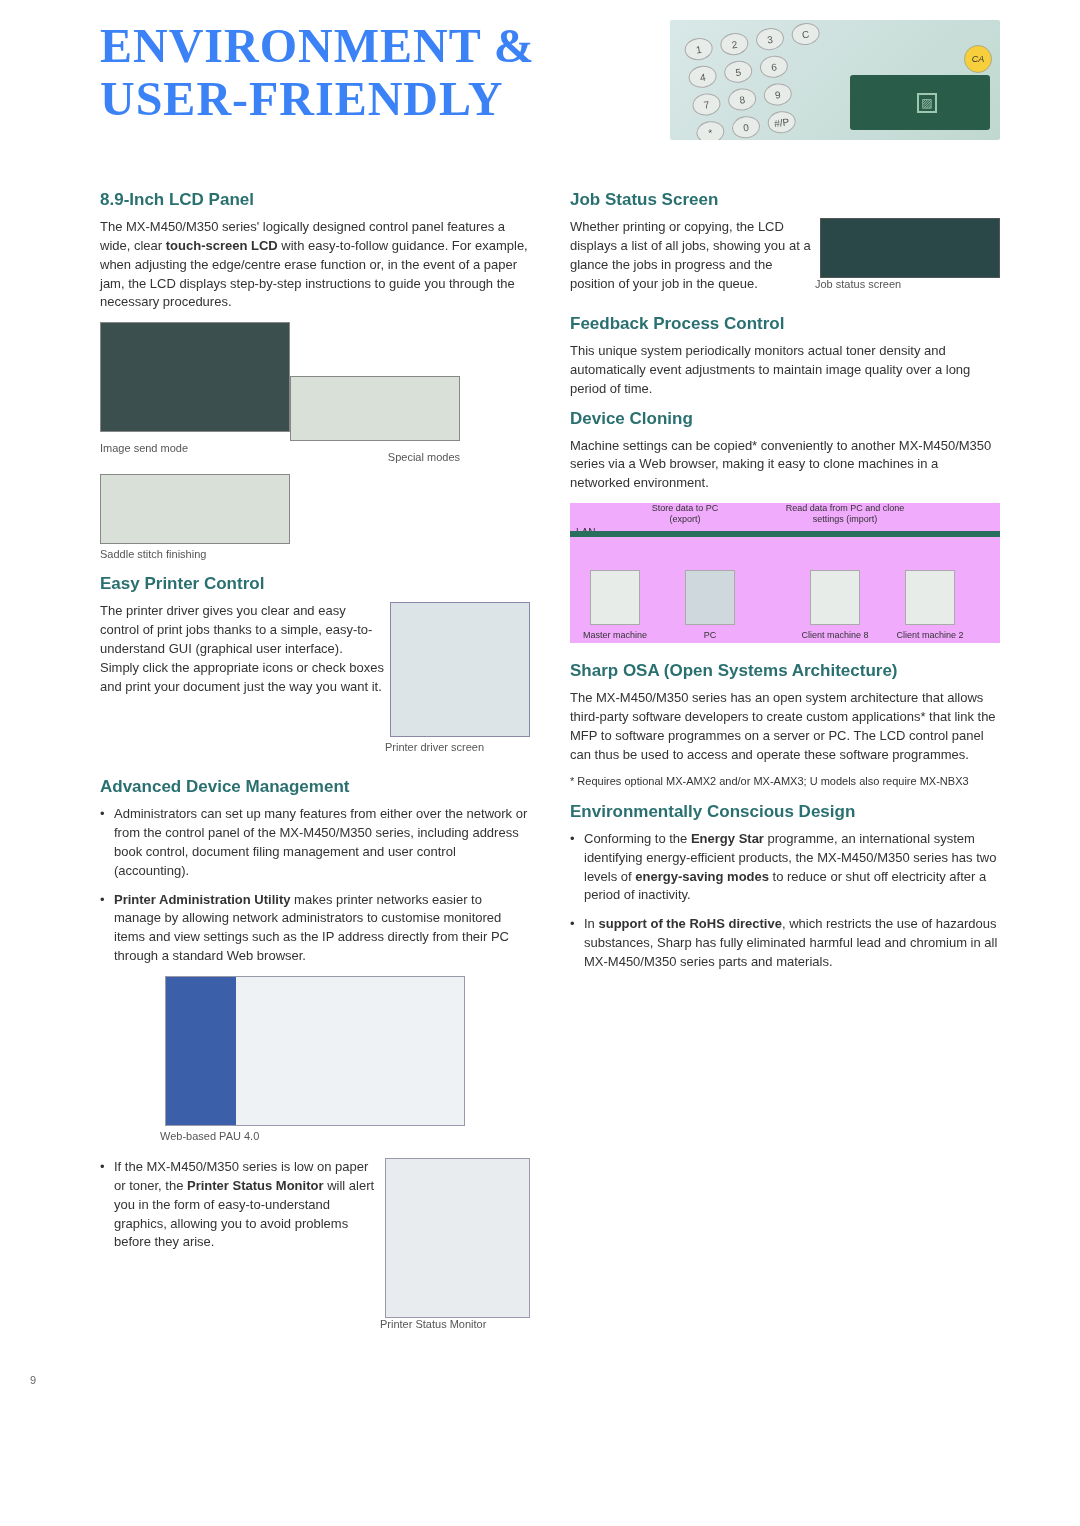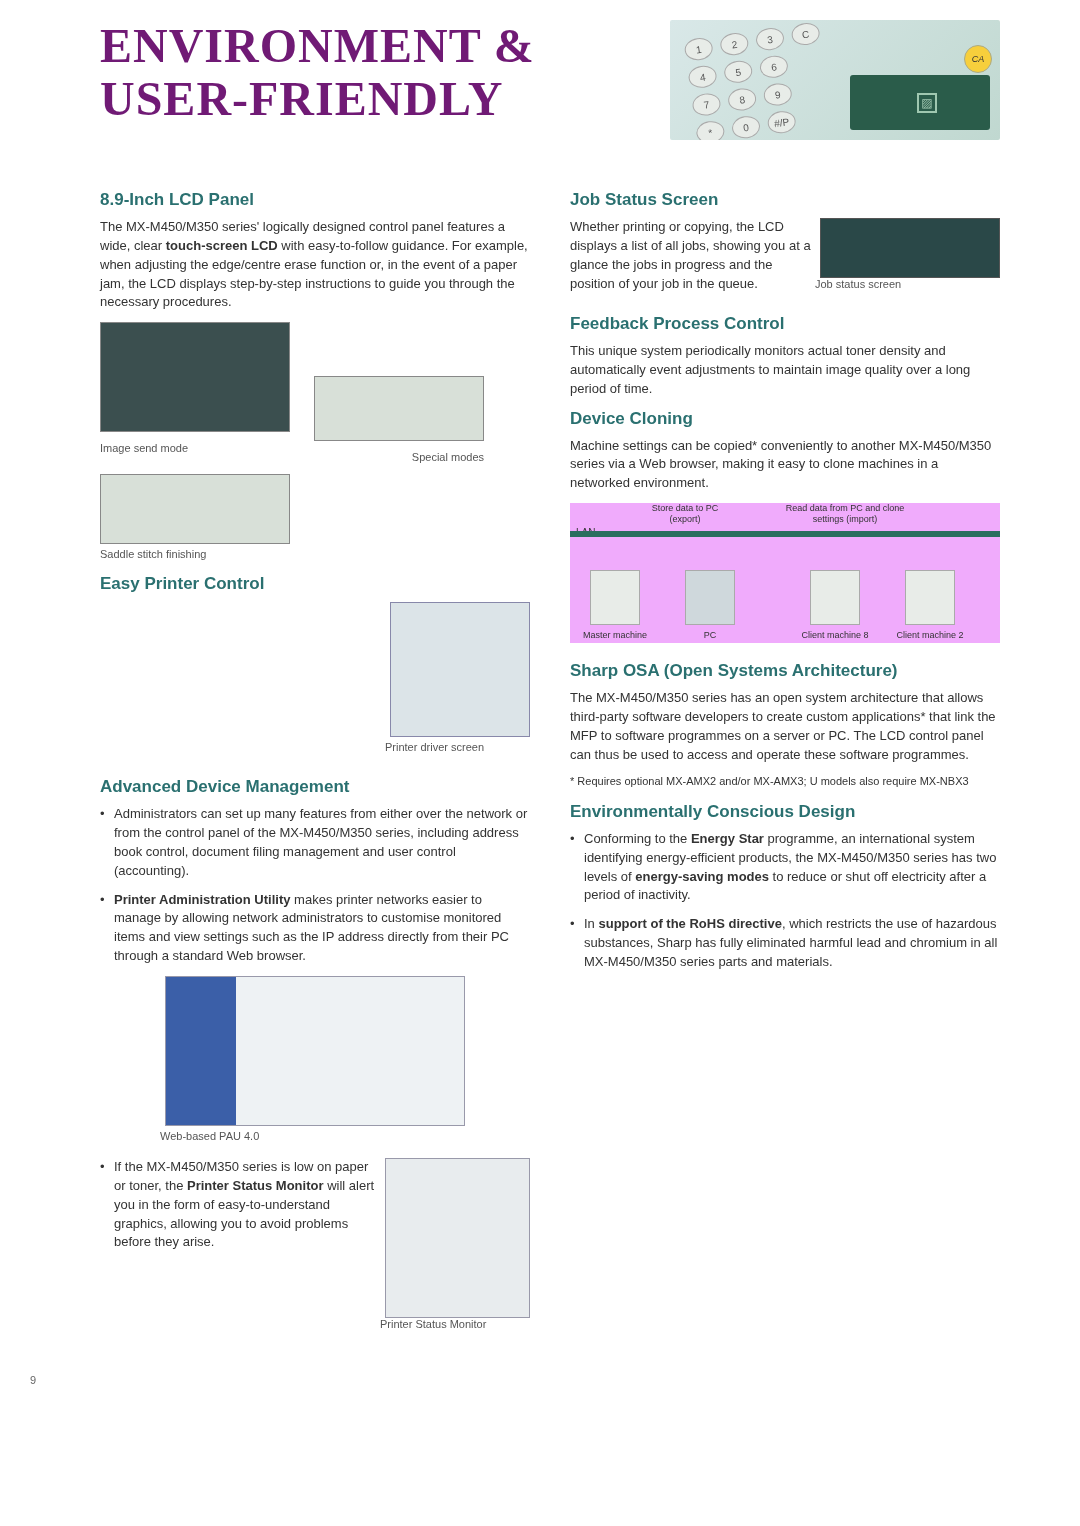--- a/index.html
+++ b/index.html
@@ -7,21 +7,21 @@
     font-family: Arial, Helvetica, sans-serif;
     background: #fff;
     color: #333;
     width: 1080px;
     padding: 20px 80px 40px 100px;
   }
   .header-row { display: flex; align-items: flex-start; margin-bottom: 40px; }
   .page-title {
     font-family: Georgia, 'Times New Roman', serif;
     font-size: 48px;
-    color: #701a75;
+    color: #3b82f6;
     line-height: 1.1;
     letter-spacing: 1px;
     flex: 1;
   }
   .hero-img {
     width: 330px; height: 120px;
     background: linear-gradient(135deg, #d9e8e8 0%, #c0d8d0 100%);
     border-radius: 2px;
     position: relative;
     overflow: hidden;
@@ -63,21 +63,21 @@
     margin-bottom: 14px;
   }
   .figure {
     background: #445c5c;
     border: 1px solid #888;
     display: block;
   }
   .fig-send { width: 190px; height: 110px; background:#3b4f4f; display:inline-block;}
   .fig-special { width: 170px; height: 65px; background:#d8e0d8; border:1px solid #888;display:inline-block;}
   .fig-saddle { width: 190px; height: 70px; background:#d8e0d8; border:1px solid #888;display:inline-block;}
-  .fig-row { display:flex; gap:24px; align-items:flex-start; }
+  .fig-row { display:flex; gap:0; align-items:flex-start; }
   .fig-col { display:flex; flex-direction:column; gap:6px; }
   .fig-printer-driver { width: 140px; height: 135px; background:#dce4e8;border:1px solid #88a; float:right; margin-left:10px; margin-bottom:4px;}
   .fig-pau { width: 300px; height: 150px; margin: 8px auto 4px; background:#eef2f4; border:1px solid #99a; display:block;}
   .fig-pau .sidebar{float:left;width:70px;height:100%;background:#3b5fa8;}
   .fig-psm { width: 145px; height: 160px; background:#e8ecee;border:1px solid #99a; float:right; margin-left:10px;}
   .fig-jobstatus { width: 180px; height: 60px; background:#2a4848; border:1px solid #555; float:right; margin-left:10px;}
   .fig-cloning {
     width: 100%; height:140px; background:#f0abfc; border:0; position:relative; margin-bottom:18px;
   }
   .fig-cloning .lan-bar { position:absolute; left:0; right:0; top:28px; height:6px; background:#2a6e5e;}
@@ -152,20 +152,21 @@
       </div>
     </div>
     <div class="caption">Saddle stitch finishing</div>
 
     <h3 class="section">Easy Printer Control</h3>
     <div class="clearfix">
       <div style="float:right;width:145px;">
         <div class="fig-printer-driver"></div>
         <div class="caption">Printer driver screen</div>
       </div>
+      <p class="body">The printer driver gives you clear and easy control of print jobs thanks to a simple, easy-to-understand GUI (graphical user interface). Simply click the appropriate icons or check boxes and print your document just the way you want it.</p>
     </div>
 
     <h3 class="section">Advanced Device Management</h3>
     <ul class="bullets">
       <li class="body">Administrators can set up many features from either over the network or from the control panel of the MX-M450/M350 series, including address book control, document filing management and user control (accounting).</li>
       <li class="body">
         <strong>Printer Administration Utility</strong><span> makes printer networks easier to manage by allowing network administrators to customise monitored items and view settings such as the IP address directly from their PC through a standard Web browser.</span>
       </li>
     </ul>
     <div class="fig-pau">

